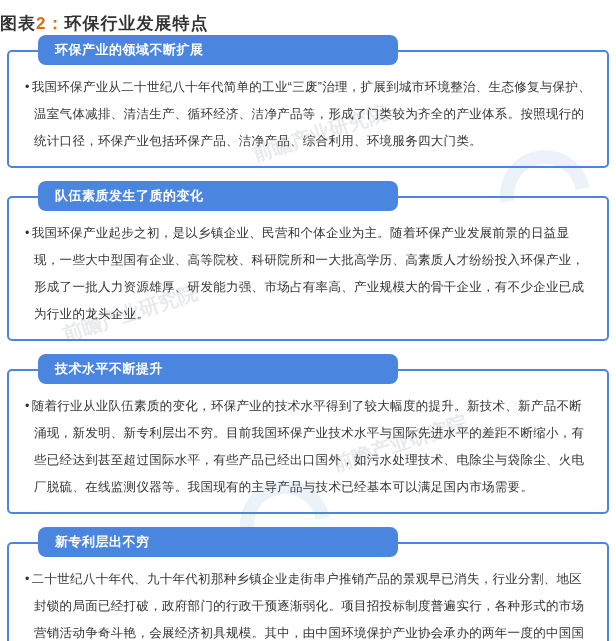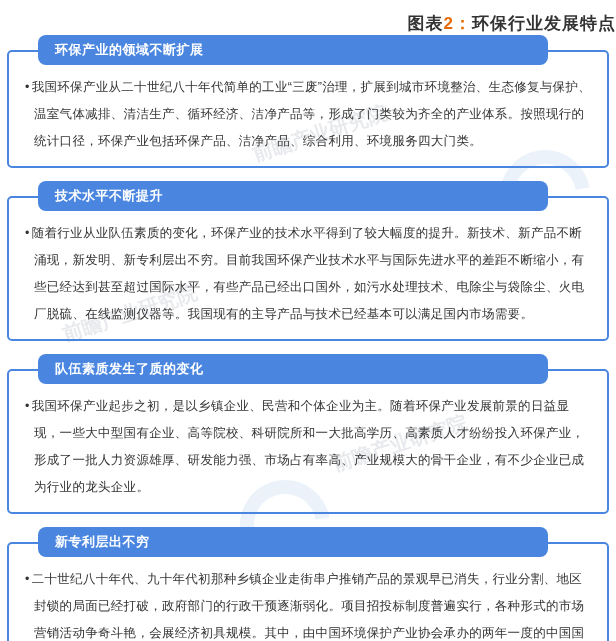--- a/index.html
+++ b/index.html
@@ -40,38 +40,38 @@
     opacity: 0.55;
     border-radius: 50%;
     width: 90px;
     height: 90px;
     border-right-color: transparent;
     border-bottom-color: transparent;
     transform: rotate(35deg);
   }
   .content { position: relative; z-index: 2; }
   .title {
-    text-align: right;
+    text-align: left;
     padding-top: 12px;
     font-size: 17px;
     font-weight: bold;
     color: #333333;
     letter-spacing: 1px;
   }
   .title .num { color: #e36c09; }
   .section {
     position: relative;
     margin: 0 7px 13px 7px;
   }
   .section:first-of-type { margin-top: 15px; }
   .pill {
     position: relative;
     z-index: 3;
     margin-left: 31px;
-    width: 510px;
+    width: 360px;
     height: 30px;
     background: #4a86e0;
     border-radius: 8px;
     color: #ffffff;
     font-size: 13px;
     font-weight: bold;
     line-height: 30px;
     padding-left: 17px;
     letter-spacing: 0.5px;
   }
@@ -122,30 +122,30 @@
     </div>
 
     <div class="section">
       <div class="pill">环保产业的领域不断扩展</div>
       <div class="frame">
         <div class="bullet-text">我国环保产业从二十世纪八十年代简单的工业“三废”治理，扩展到城市环境整治、生态修复与保护、温室气体减排、清洁生产、循环经济、洁净产品等，形成了门类较为齐全的产业体系。按照现行的统计口径，环保产业包括环保产品、洁净产品、综合利用、环境服务四大门类。</div>
       </div>
     </div>
 
     <div class="section">
-      <div class="pill">技术水平不断提升</div>
+      <div class="pill">队伍素质发生了质的变化</div>
       <div class="frame">
-        <div class="bullet-text">随着行业从业队伍素质的变化，环保产业的技术水平得到了较大幅度的提升。新技术、新产品不断涌现，新发明、新专利层出不穷。目前我国环保产业技术水平与国际先进水平的差距不断缩小，有些已经达到甚至超过国际水平，有些产品已经出口国外，如污水处理技术、电除尘与袋除尘、火电厂脱硫、在线监测仪器等。我国现有的主导产品与技术已经基本可以满足国内市场需要。</div>
+        <div class="bullet-text">我国环保产业起步之初，是以乡镇企业、民营和个体企业为主。随着环保产业发展前景的日益显现，一些大中型国有企业、高等院校、科研院所和一大批高学历、高素质人才纷纷投入环保产业，形成了一批人力资源雄厚、研发能力强、市场占有率高、产业规模大的骨干企业，有不少企业已成为行业的龙头企业。</div>
       </div>
     </div>
 
     <div class="section">
-      <div class="pill">队伍素质发生了质的变化</div>
+      <div class="pill">技术水平不断提升</div>
       <div class="frame">
-        <div class="bullet-text">我国环保产业起步之初，是以乡镇企业、民营和个体企业为主。随着环保产业发展前景的日益显现，一些大中型国有企业、高等院校、科研院所和一大批高学历、高素质人才纷纷投入环保产业，形成了一批人力资源雄厚、研发能力强、市场占有率高、产业规模大的骨干企业，有不少企业已成为行业的龙头企业。</div>
+        <div class="bullet-text">随着行业从业队伍素质的变化，环保产业的技术水平得到了较大幅度的提升。新技术、新产品不断涌现，新发明、新专利层出不穷。目前我国环保产业技术水平与国际先进水平的差距不断缩小，有些已经达到甚至超过国际水平，有些产品已经出口国外，如污水处理技术、电除尘与袋除尘、火电厂脱硫、在线监测仪器等。我国现有的主导产品与技术已经基本可以满足国内市场需要。</div>
       </div>
     </div>
 
     <div class="section">
       <div class="pill">新专利层出不穷</div>
       <div class="frame">
         <div class="bullet-text">二十世纪八十年代、九十年代初那种乡镇企业走街串户推销产品的景观早已消失，行业分割、地区封锁的局面已经打破，政府部门的行政干预逐渐弱化。项目招投标制度普遍实行，各种形式的市场营销活动争奇斗艳，会展经济初具规模。其中，由中国环境保护产业协会承办的两年一度的中国国际环保展览暨会议已经形成品牌，在国内外都有很大的影响力和号召力，越来越多的国外环保企业、跨国公司活跃在中国市场。一个全国统一、对外开放的、充满活力的环保产业市场已经形成。</div>
       </div>
     </div>
 

